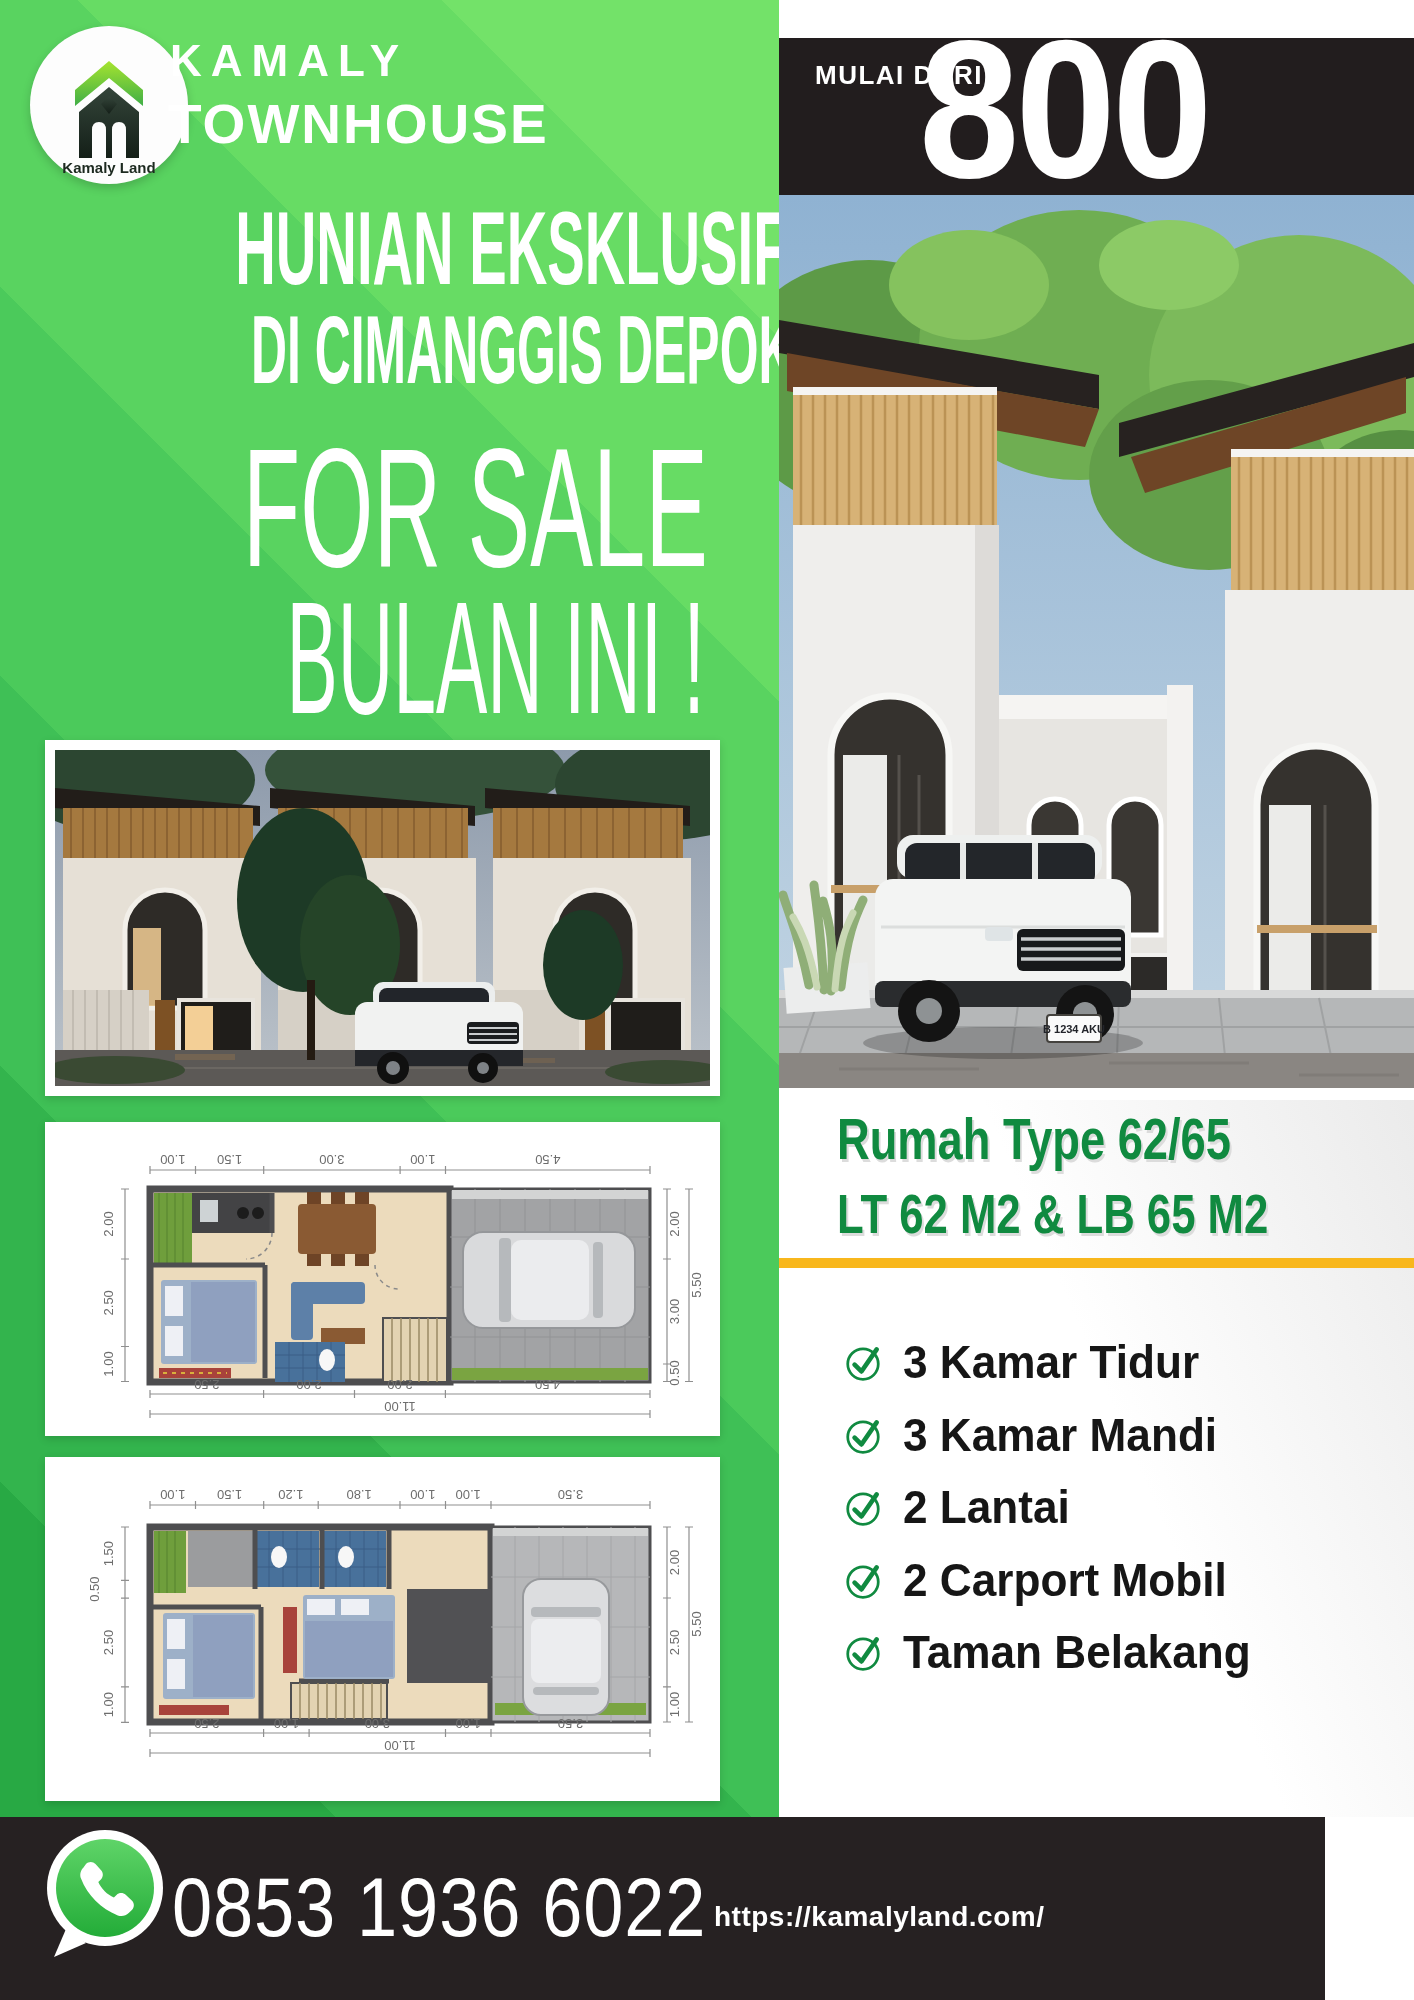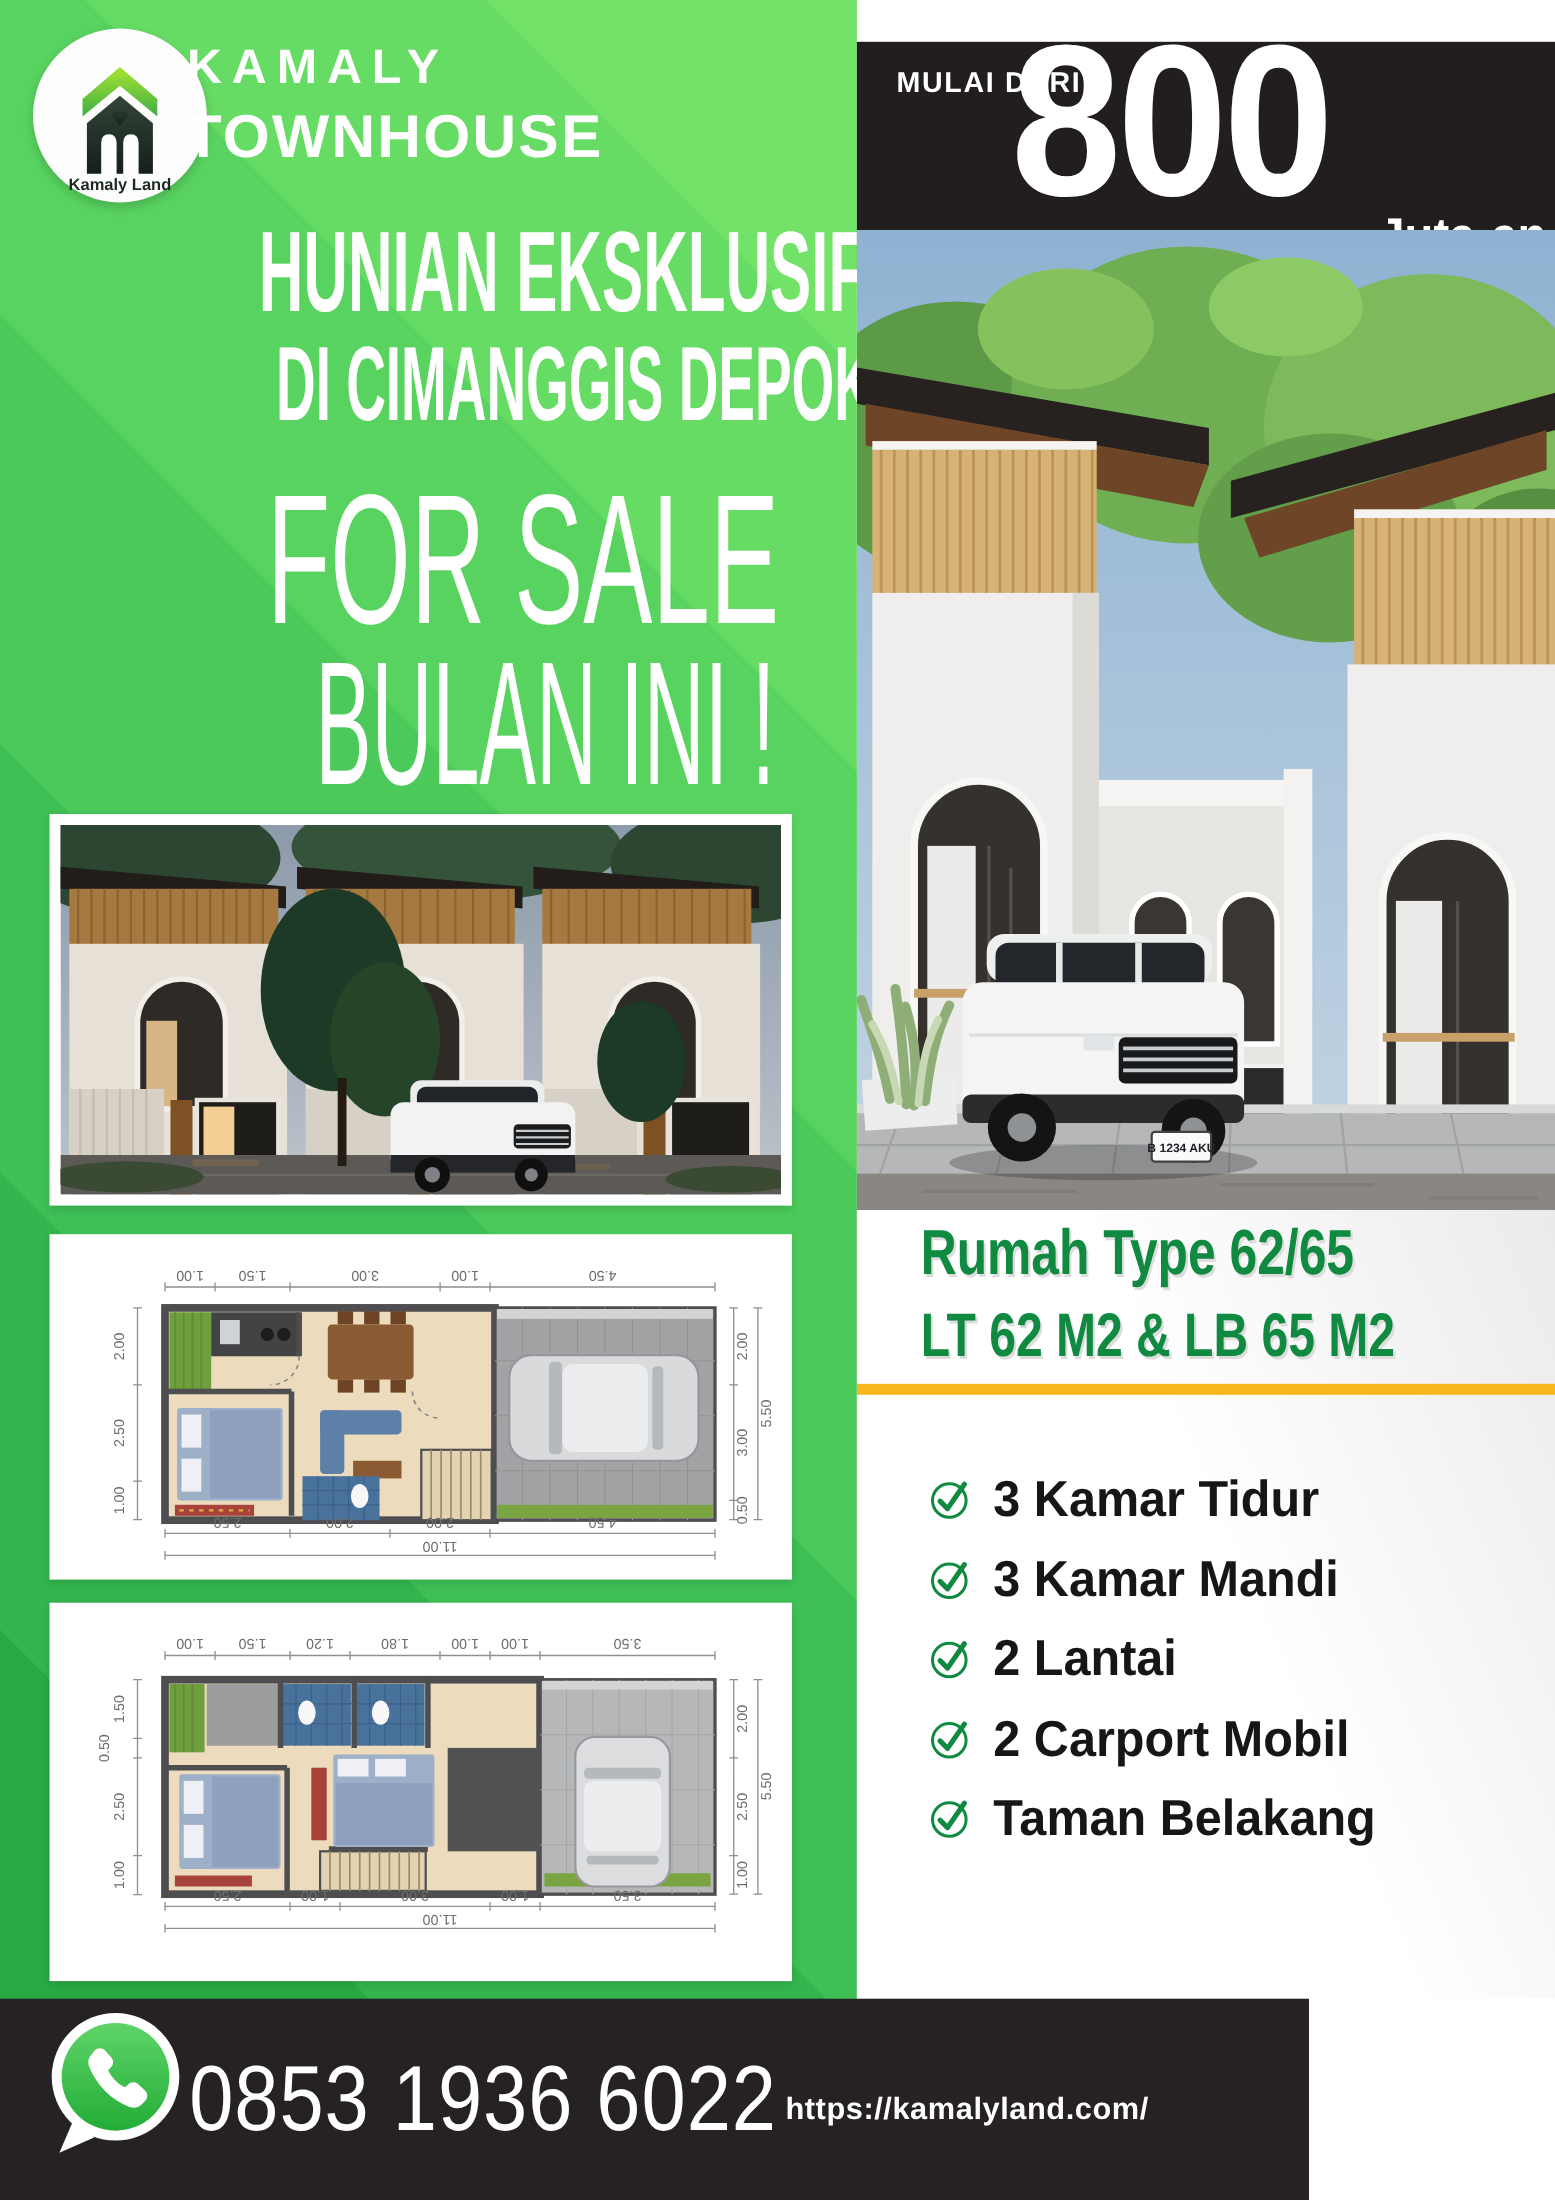--- a/index.html
+++ b/index.html
@@ -34,36 +34,36 @@
   .p-photo{top:740px;height:356px;}
   .p-plan1{top:1122px;height:314px;}
   .p-plan2{top:1457px;height:344px;}
   
   .price-box{position:absolute;left:779px;top:0;width:635px;height:207px;background:#221d1e;margin-top:38px;}
   .price-prefix{position:absolute;left:36px;top:22px;color:#fff;font-size:26px;
       font-weight:700;letter-spacing:1.5px;}
   .price-amount{position:absolute;left:140px;top:-26px;color:#fff;font-size:196px;
       font-weight:800;letter-spacing:-4px;line-height:1;transform:scaleX(.92);transform-origin:left;}
   .price-suffix{position:absolute;left:474px;top:152px;color:#fff;font-size:43px;font-weight:700;}
-  .photo-right{position:absolute;left:779px;top:209px;width:635px;height:893px;overflow:hidden;text-decoration:underline;}
+  .photo-right{position:absolute;left:779px;top:195px;width:635px;height:893px;overflow:hidden;text-decoration:underline;}
   .info-panel{position:absolute;left:779px;top:1100px;width:635px;height:717px;background:#fff;overflow:hidden;}
   .info-shade{position:absolute;right:0;top:0;width:100%;height:100%;
       background:linear-gradient(247deg,#e7e7e7 0%,rgba(255,255,255,0) 46%);opacity:.85;}
   .spec-line{position:absolute;left:58px;color:#108a40;font-weight:800;line-height:1;white-space:nowrap;
       transform:scaleX(.78);transform-origin:left;text-shadow:2.5px 2.5px 0 #dcdcdc;}
   .spec1{top:10px;font-size:58px;}
   .spec2{top:86px;font-size:56px;}
   .yellow-line{position:absolute;left:0;top:158px;width:635px;height:10px;background:#f8b71c;}
   .features{position:absolute;left:64px;top:226px;}
   .feat{display:flex;align-items:center;height:72.5px;}
   .feat svg{flex:0 0 auto;margin-right:20px;}
   .feat span{font-size:46px;font-weight:700;color:#161616;transform:scaleX(.96);
       transform-origin:left;white-space:nowrap;}
   
-  .footer{position:absolute;left:0;top:1817px;width:1190px;height:183px;background:#262122;}
+  .footer{position:absolute;left:0;top:1817px;width:1313px;height:183px;background:#262122;padding-left:12px;}
   .wa-icon{position:absolute;left:44px;top:12px;}
   .phone{position:absolute;left:172px;top:48px;color:#fff;font-size:84px;font-weight:400;
       line-height:1;letter-spacing:1px;transform:scaleX(.86);transform-origin:left;white-space:nowrap;}
   .website{position:absolute;left:714px;top:84px;color:#fff;font-size:28px;font-weight:700;
       letter-spacing:.5px;white-space:nowrap;}
   text{font-family:"Liberation Sans",sans-serif;}
   .dimtxt{font-size:13px;fill:#6d6d6d;}
 </style>
 </head>
 <body>

